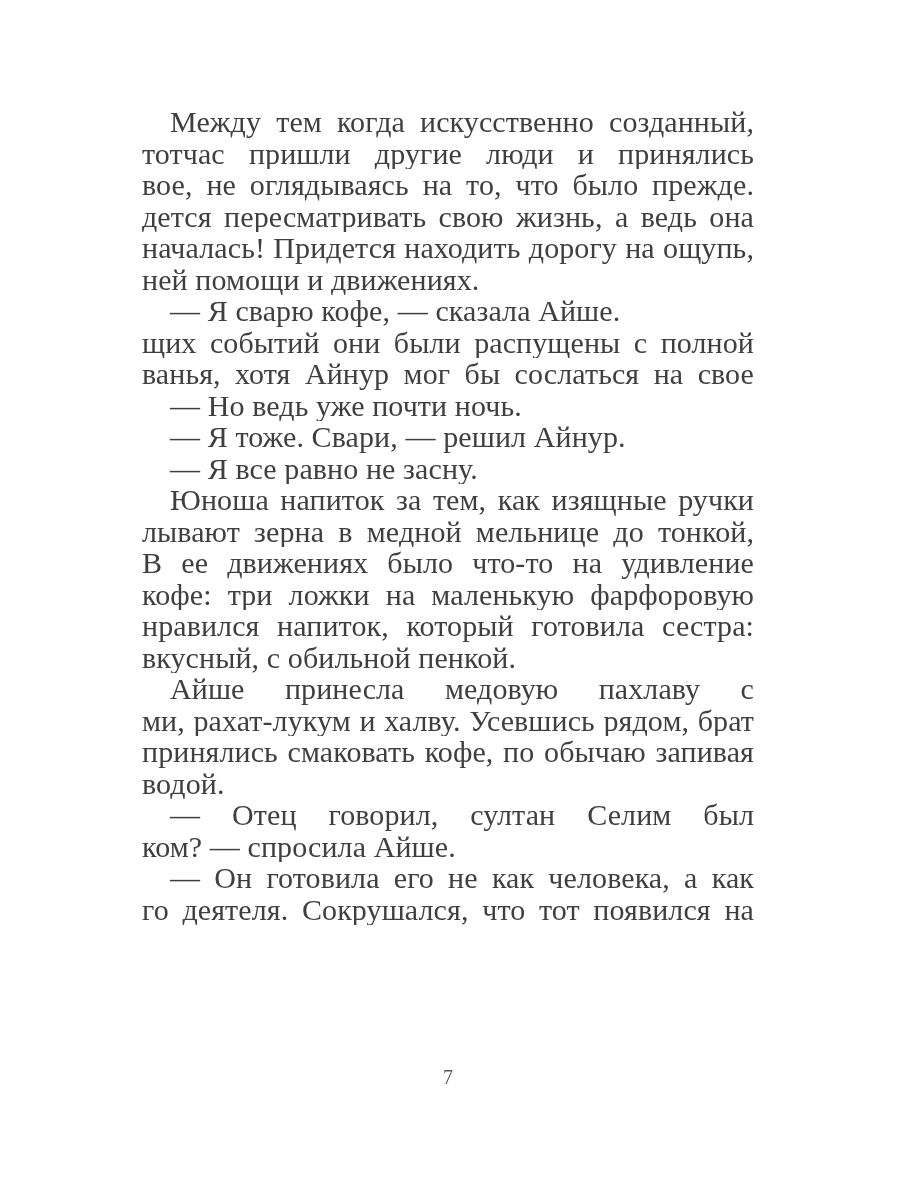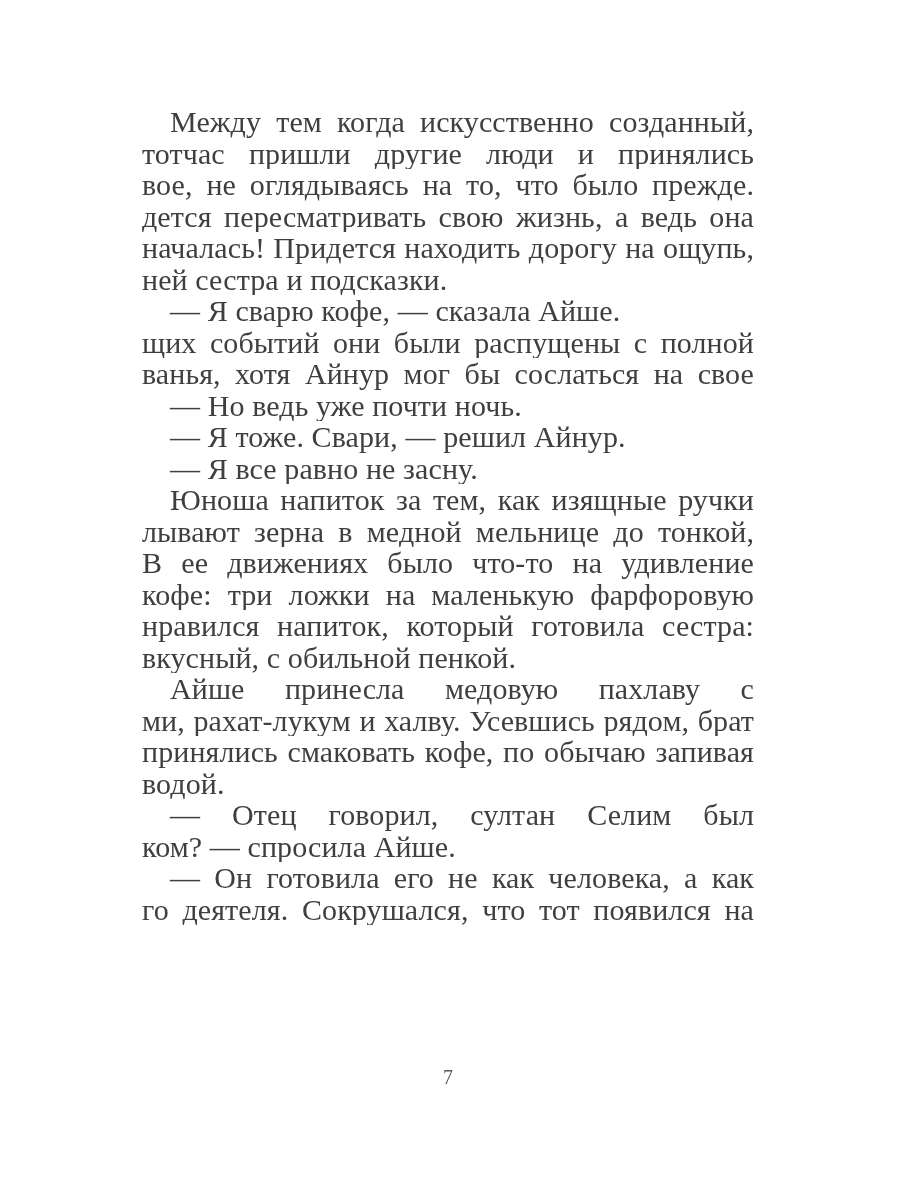--- a/index.html
+++ b/index.html
@@ -57,21 +57,21 @@
 <body>
 
 <div class="page" style="background: rgb(255, 255, 255); color: rgb(63, 63, 63);">
   <div class="text-block">
       <div class="paragraph">
         <div class="line indent">Между тем когда искусственно созданный, существующий</div>
         <div class="line">тотчас пришли другие люди и принялись строить что-то но-</div>
         <div class="line">вое, не оглядываясь на то, что было прежде. Вероятно, при-</div>
         <div class="line">дется пересматривать свою жизнь, а ведь она только-только</div>
         <div class="line">началась! Придется находить дорогу на ощупь, без посторон-</div>
-        <div class="line last">ней сестра и подсказки.</div>
+        <div class="line last">ней помощи и движениях.</div>
       </div>
       <div class="paragraph">
         <div class="line indent last">— Я сварю кофе, — сказала Айше.</div>
       </div>
       <div class="paragraph">
         <div class="line">щих событий они были распущены с полной выплатой жало-</div>
         <div class="line last">ванья, хотя Айнур мог бы сослаться на свое разорение.</div>
       </div>
       <div class="paragraph">
         <div class="line indent last">— Но ведь уже почти ночь.</div>

